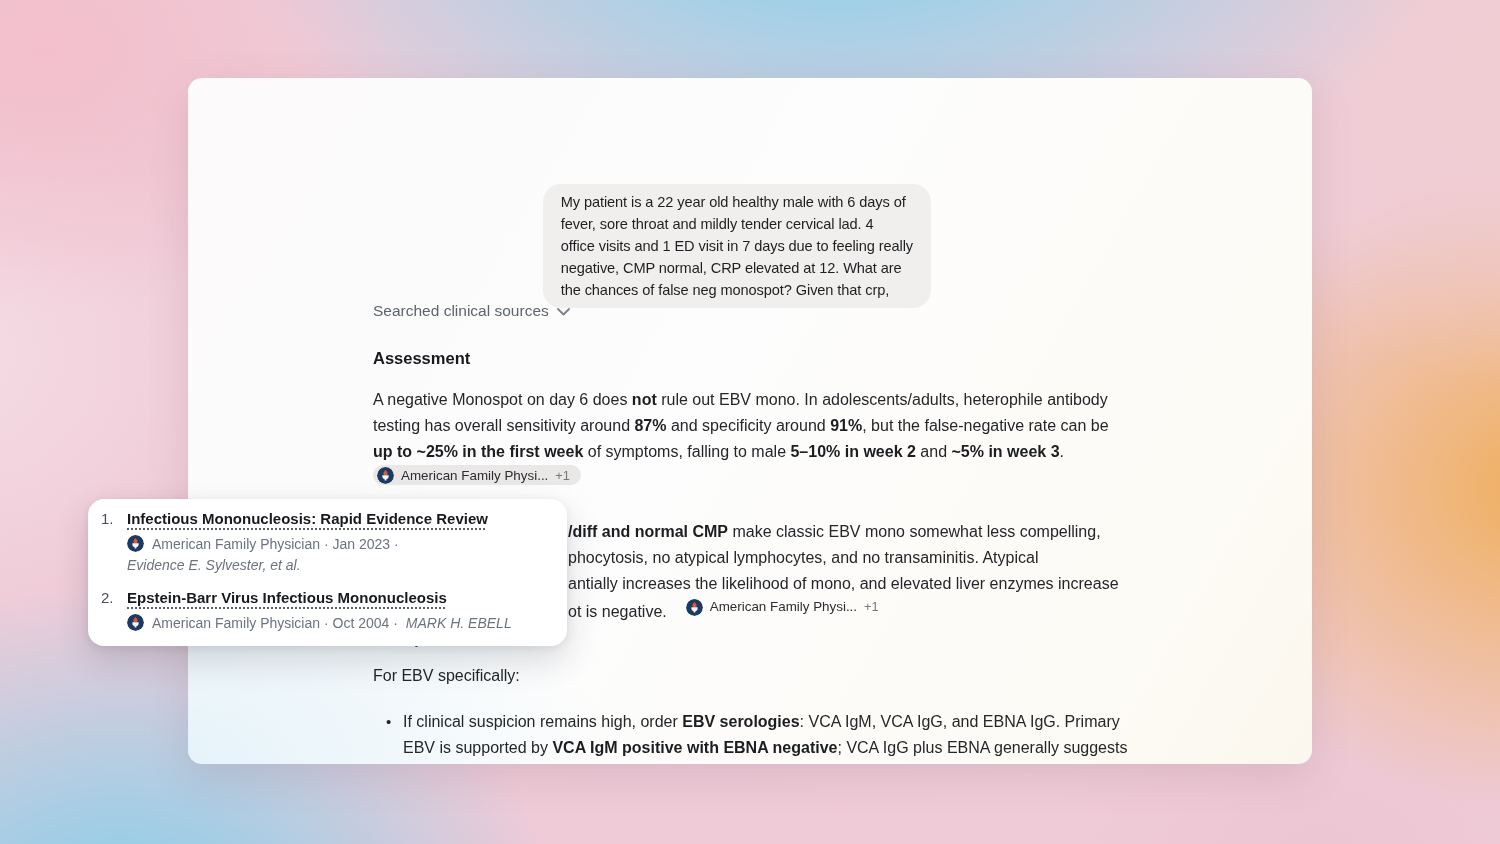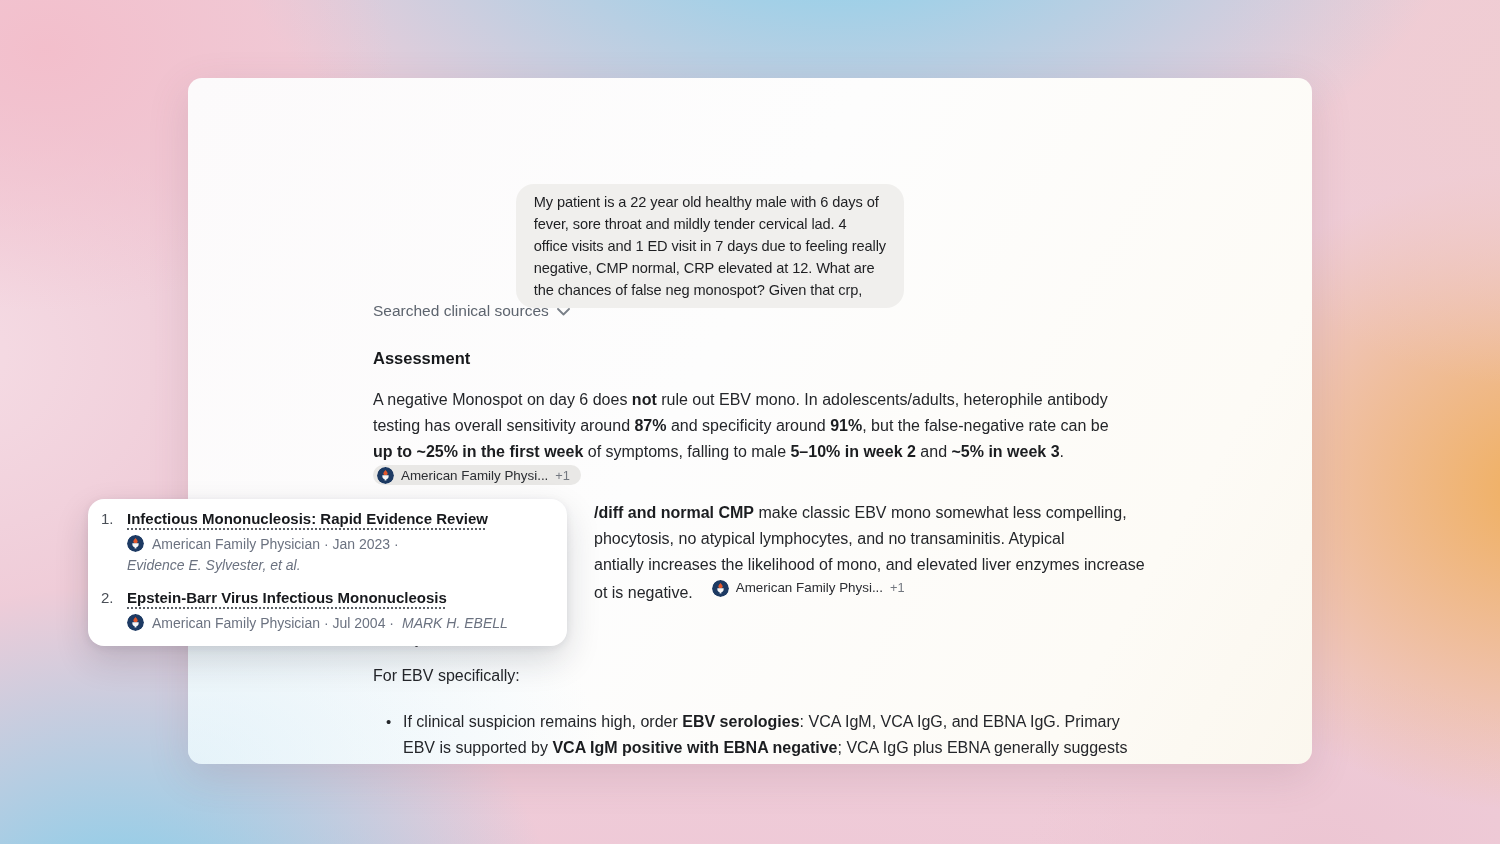--- a/index.html
+++ b/index.html
@@ -28,21 +28,21 @@
     overflow:hidden;
   }
   .card::before{ 
     content:""; position:absolute; left:0; bottom:0; width:420px; height:260px;
     background:radial-gradient(ellipse at 0% 100%, rgba(200,232,246,.45), rgba(200,232,246,0) 70%);
     pointer-events:none;
   }
 
   
   .bubble{
-    position:absolute; right:408px; top:106px;
+    position:absolute; right:381px; top:106px;
     background:#f0efed; border-radius:18px;
     padding:7px 18px;
     font-size:14.6px; line-height:22px; color:#1e1f22;
     letter-spacing:-0.1px;
   }
   .bubble .tline{ white-space:nowrap; }
 
   
   .sources{
     position:absolute; left:185px; top:224px;
@@ -53,21 +53,21 @@
 
   .heading{
     position:absolute; left:185px; top:271px;
     font-size:16.5px; font-weight:bold; color:#17191c;
   }
 
   .para{ position:absolute; font-size:16px; line-height:26px; color:#24262a; }
   .para .tline{ white-space:nowrap; }
   .para b, .bullet b{ font-weight:bold; color:#1b1d20; }
   .p1{ left:185px; top:309px; }
-  .p2{ left:380px; top:422px;margin-left:26px; }
+  .p2{ left:380px; top:441px; }
 
   
   .chip{
     display:inline-flex; align-items:center; gap:7px;
     height:20px; padding:0 11px 0 4px; border-radius:13px;
     background:#e9e8e6; cursor:pointer;
   }
   .chip.flat{ background:transparent; padding-left:0; }
   .chip .clabel{ font-size:13.4px; color:#2c2e33; white-space:nowrap; }
   .chip .ccount{ font-size:12.8px; color:#72777f; }
@@ -196,16 +196,16 @@
     <span>American Family Physician · Jan 2023 ·</span>
   </div>
   <div class="a1 pauthors-line">Evidence E. Sylvester, et al.</div>
 
   <div class="pnum n2">2.</div>
   <div class="ptitle t2">Epstein-Barr Virus Infectious Mononucleosis</div>
   <div class="pmeta m2">
     <svg class="avatar" viewBox="0 0 20 20">
         <use href="#afp-avatar"></use>
       </svg>
-    <span>American Family Physician · Jul 2004 ·</span>
+    <span>American Family Physician · Oct 2004 ·</span>
     <span class="pauthors">MARK H. EBELL</span>
   </div>
 </div>
 
 </body></html>

